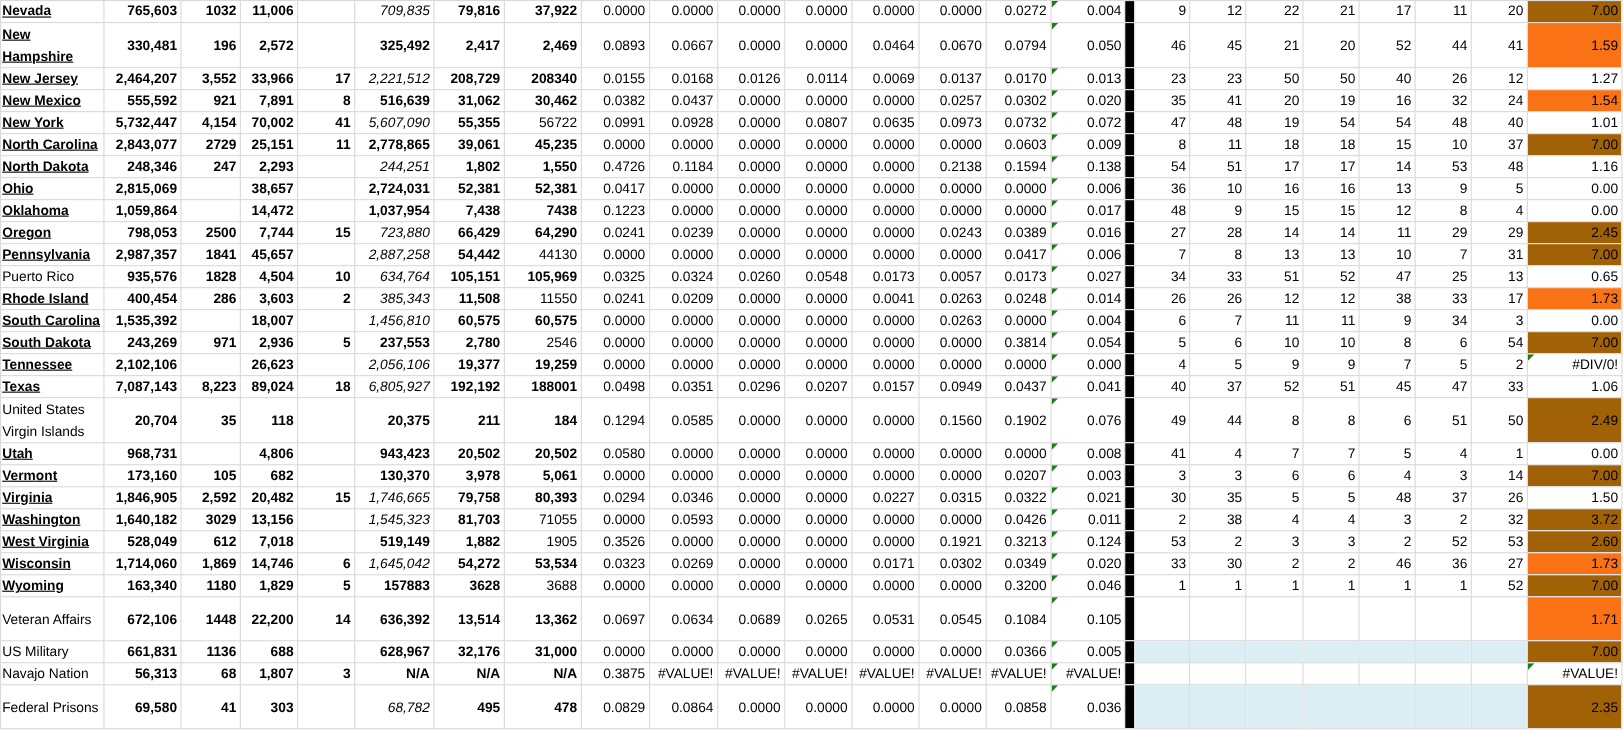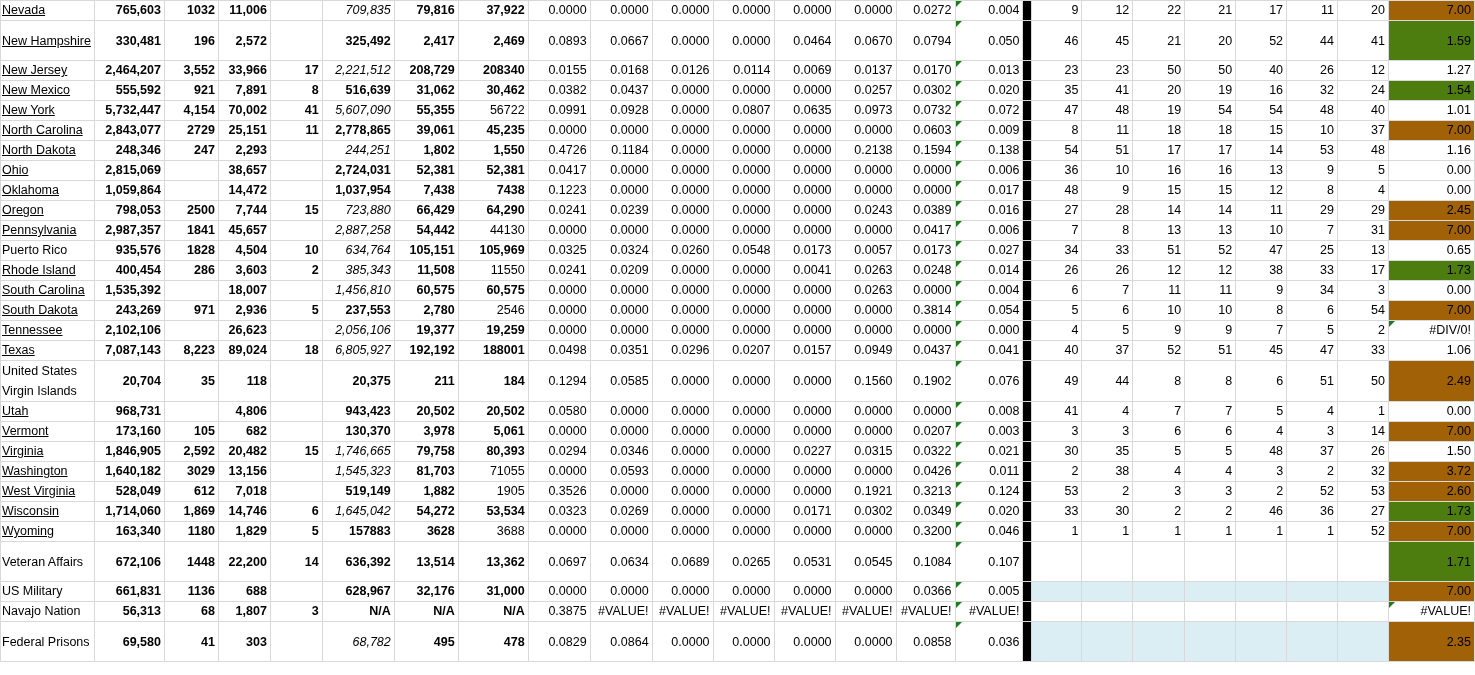--- a/index.html
+++ b/index.html
@@ -3,27 +3,27 @@
 <meta charset="utf-8">
 <style>
   html, body { margin:0; padding:0; background:#fff; }
   body { width:1475px; height:675px; overflow:hidden; position:relative;
          font-family:"Liberation Sans", sans-serif; font-size:12.5px; color:#000; }
   table.sheet { border-collapse:collapse; table-layout:fixed; position:absolute; left:0; top:0; }
   table.sheet td { border:1px solid #d9d9d9; padding:0 3px; height:19px; line-height:19px;
                    white-space:nowrap; overflow:hidden; text-align:right; box-sizing:border-box; position:relative; }
   table.sheet tr.tall td { height:40px; line-height:20px; }
   td.name { text-align:left !important; white-space:normal !important; padding-left:1px !important; }
-  td.name span.link { text-decoration:underline; }
+  td.name span.link { text-decoration:underline;font-weight:bold; }
   td.name.boldname { font-weight:normal; }
   td.b { font-weight:bold; }
   td.i { font-style:italic; font-weight:normal; }
   td.sep { background:#000; border-color:#000; padding:0; }
   td.pink { background:#a16207; text-align:center; }
-  td.yellow { background:#4d7c0f; text-align:center; }
+  td.yellow { background:#f97316; text-align:center; }
   td.plain { text-align:center; }
   td.blue { background:#daeef3; border-color:#daeef3; }
   td.tri::before { content:""; position:absolute; left:0; top:0; width:0; height:0;
                    border-top:6px solid #1e7b1e; border-right:6px solid transparent; }
 </style>
 </head>
 <body>
 
 <table class="sheet">
   <colgroup>
@@ -738,21 +738,21 @@
         <td class="b">636,392</td>
         <td class="b">13,514</td>
         <td class="b">13,362</td>
         <td class="">0.0697</td>
         <td class="">0.0634</td>
         <td class="">0.0689</td>
         <td class="">0.0265</td>
         <td class="">0.0531</td>
         <td class="">0.0545</td>
         <td class="">0.1084</td>
-        <td class="tri">0.107</td>
+        <td class="tri">0.105</td>
         <td class="sep"></td>
         <td class=""></td>
         <td class=""></td>
         <td class=""></td>
         <td class=""></td>
         <td class=""></td>
         <td class=""></td>
         <td class=""></td>
         <td class="yellow">1.71</td>
       </tr>

